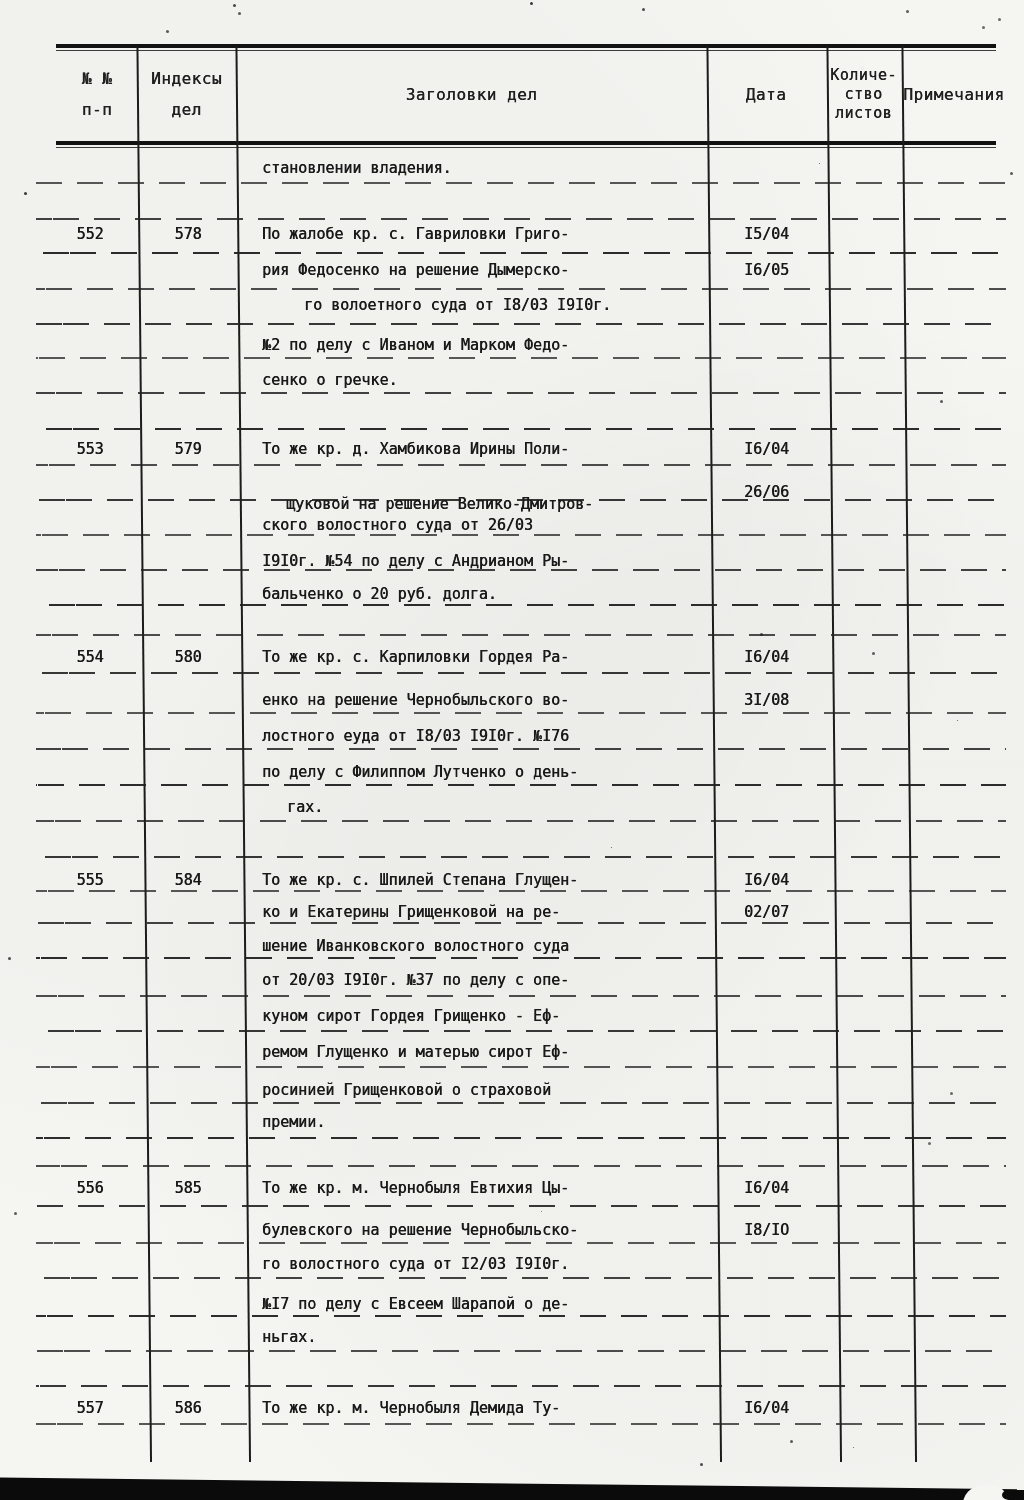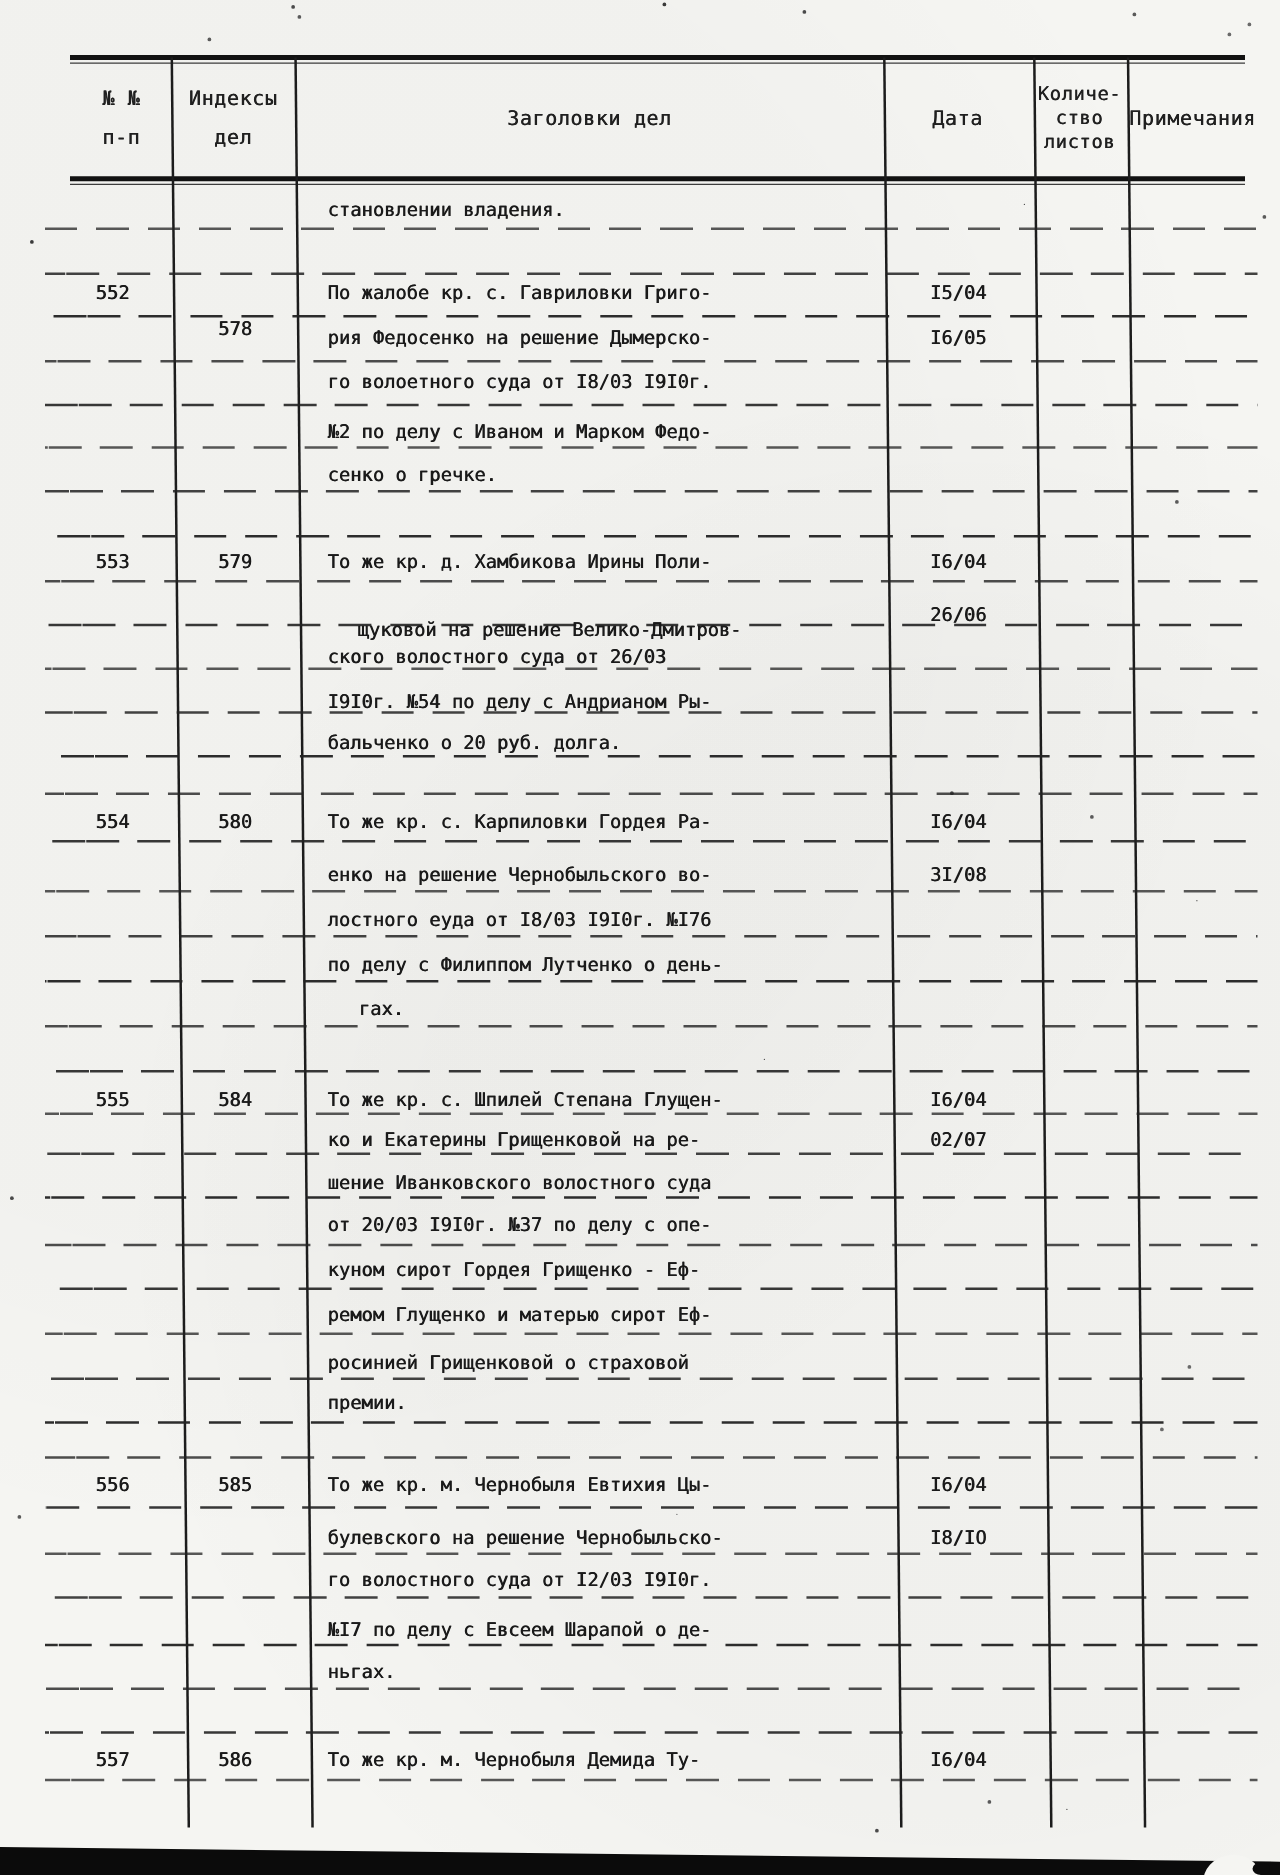--- a/index.html
+++ b/index.html
@@ -116,24 +116,24 @@
   <div class="hl" style="left:237px;top:86px;width:469px;">Заголовки дел</div>
   <div class="hl" style="left:706px;top:86px;width:120px;">Дата</div>
   <div class="hl sm" style="left:824px;top:66px;width:79px;">Количе-</div>
   <div class="hl sm" style="left:824px;top:85px;width:79px;">ство</div>
   <div class="hl sm" style="left:824px;top:104px;width:79px;">листов</div>
   <div class="hl" style="left:898px;top:86px;width:112px;">Примечания</div>
 
   <div class="t carry" style="top:156px;">становлении владения.</div>
 
   <div class="t num" style="top:222px;">552</div>
-  <div class="t idx" style="top:222px;margin-top:29px;">578</div>
+  <div class="t idx" style="top:222px;">578</div>
   <div class="t line" style="top:222px;">По жалобе кр. с. Гавриловки Григо-</div>
   <div class="t line" style="top:258px;">рия Федосенко на решение Дымерско-</div>
-  <div class="t line" style="top:293px;">го волоетного суда от I8/03 I9I0г.</div>
+  <div class="t line" style="top:293px;margin-left:42px;">го волоетного суда от I8/03 I9I0г.</div>
   <div class="t line" style="top:333px;">№2 по делу с Иваном и Марком Федо-</div>
   <div class="t line" style="top:368px;">сенко о гречке.</div>
   <div class="t date" style="top:222px;">I5/04</div>
   <div class="t date" style="top:258px;">I6/05</div>
 
   <div class="t num" style="top:437px;">553</div>
   <div class="t idx" style="top:437px;">579</div>
   <div class="t line" style="top:437px;">То же кр. д. Хамбикова Ирины Поли-</div>
   <div class="t line" style="top:492px;margin-left:24px;">щуковой на решение Велико-Дмитров-</div>
   <div class="t line" style="top:513px;">ского волостного суда от 26/03</div>

